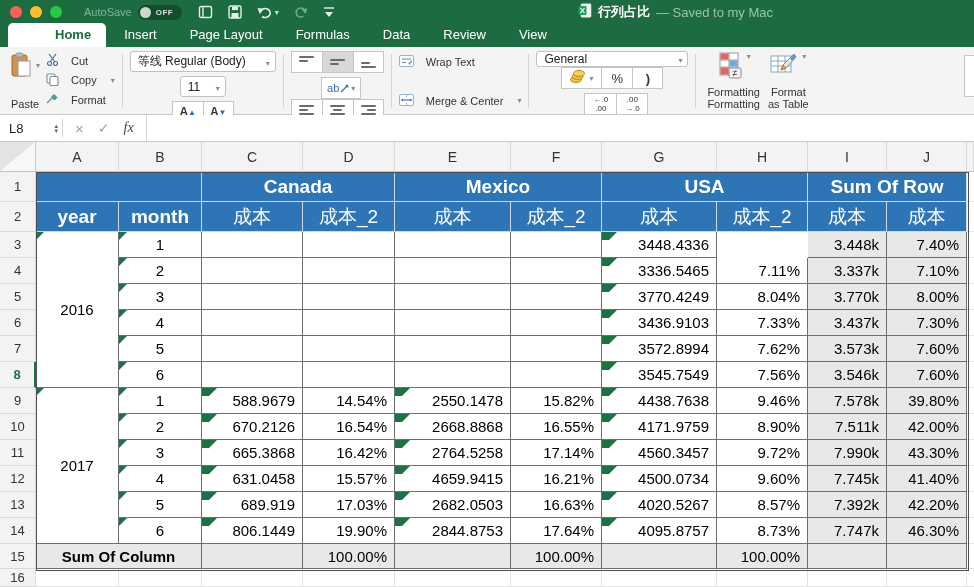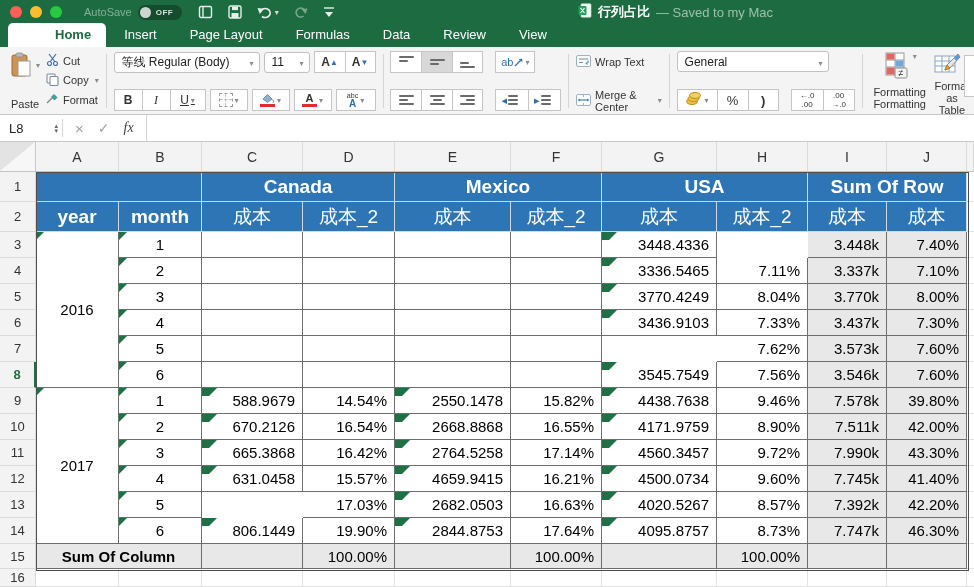--- a/index.html
+++ b/index.html
@@ -23,24 +23,24 @@
   
   .tabrow{position:absolute;top:24px;left:0;width:974px;height:23px;background:#1d6b41;display:flex;align-items:flex-end;padding-left:8px;box-sizing:border-box;}
   .tab{font-size:13px;color:#fff;padding:4px 15px 5px;margin-right:3px;}
   .tab.active{background:#fff;color:#1d6b41;font-weight:700;border-radius:5px 5px 0 0;padding-left:47px;}
   
   .ribbon{position:absolute;top:47px;left:0;width:974px;height:68px;background:#f5f4f5;border-bottom:1px solid #c8c7c8;display:flex;align-items:stretch;padding:4px 0 3px 6px;box-sizing:border-box;font-size:11px;color:#333;}
   .rdiv{width:1px;background:#d6d5d6;margin:3px 7px;}
   .bigbtn{display:flex;flex-direction:column;align-items:center;justify-content:space-between;padding:1px 4px;}
   .bigbtn .lbl{font-size:11px;color:#333;line-height:12px;text-align:center;}
   .minicol{display:flex;flex-direction:column;justify-content:space-between;padding:1px 0 3px 2px;}
-  .minibtn{display:flex;align-items:center;gap:4px;height:17px;font-size:11px;}
+  .minibtn{display:flex;align-items:center;gap:12px;height:17px;font-size:11px;}
   .caret::after{content:"▾";color:#8b8b8b;font-size:8px;margin-left:2px;}
   .stack{display:flex;flex-direction:column;justify-content:space-between;}
-  .rowline{display:flex;align-items:center;gap:4px;}
+  .rowline{display:flex;align-items:center;gap:4px;flex-direction:column;}
   .combo{background:#fff;border:1px solid #c3c2c3;border-radius:3px;height:21px;display:flex;align-items:center;padding:0 5px 0 7px;font-size:12px;color:#222;box-sizing:border-box;}
   .combo .cval{white-space:nowrap;overflow:hidden;}
   .combo .caret{margin-left:auto;}
   .btn{background:#fff;border:1px solid #c6c5c6;height:22px;min-width:24px;display:flex;align-items:center;justify-content:center;font-size:12px;color:#333;box-sizing:border-box;padding:0 4px;}
   .btngroup{display:flex;}
   .btngroup .btn{border-right:none;}
   .btngroup .btn:last-child{border-right:1px solid #c6c5c6;}
   .btn.sel{background:#d9d8d9;}
   .bld{font-weight:700;} .itl{font-style:italic;font-family:"Liberation Serif",serif;} .und{text-decoration:underline;}
   .redbar{width:15px;height:3px;background:#e02b2b;margin-top:1px;}
@@ -639,20 +639,24 @@
     </div>
     <div class="cell pct" style="grid-area: 8 / 5;">
       <span></span>
     </div>
     <div class="cell num" style="grid-area: 8 / 6;">
       <span></span>
     </div>
     <div class="cell pct" style="grid-area: 8 / 7;">
       <span></span>
     </div>
+    <div class="cell num" style="grid-area: 8 / 8;">
+      <span>3572.8994</span>
+      <span class="tri"></span>
+    </div>
     <div class="cell pct" style="grid-area: 8 / 9;">
       <span>7.62%</span>
     </div>
     <div class="cell num shade" style="grid-area: 8 / 10;">
       <span>3.573k</span>
     </div>
     <div class="cell pct shade" style="grid-area: 8 / 11;">
       <span>7.60%</span>
     </div>
     <div class="sliver" style="grid-area: 8 / 12;"></div>
@@ -816,20 +820,24 @@
     <div class="cell num shade" style="grid-area: 13 / 10;">
       <span>7.745k</span>
     </div>
     <div class="cell pct shade" style="grid-area: 13 / 11;">
       <span>41.40%</span>
     </div>
     <div class="sliver" style="grid-area: 13 / 12;"></div>
     <div class="rowhead" style="grid-area: 14 / 1;">13</div>
     <div class="cell month" style="grid-area: 14 / 3;">
       <span>5</span>
+      <span class="tri"></span>
+    </div>
+    <div class="cell num" style="grid-area: 14 / 4;">
+      <span>689.919</span>
       <span class="tri"></span>
     </div>
     <div class="cell pct" style="grid-area: 14 / 5;">
       <span>17.03%</span>
     </div>
     <div class="cell num" style="grid-area: 14 / 6;">
       <span>2682.0503</span>
       <span class="tri"></span>
     </div>
     <div class="cell pct" style="grid-area: 14 / 7;">

